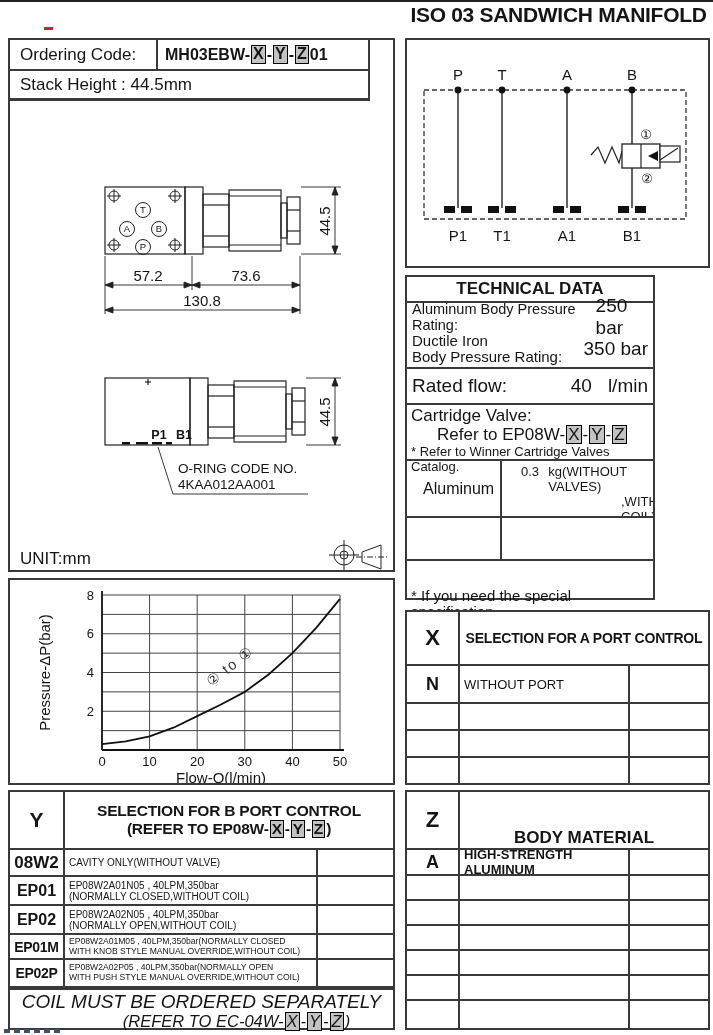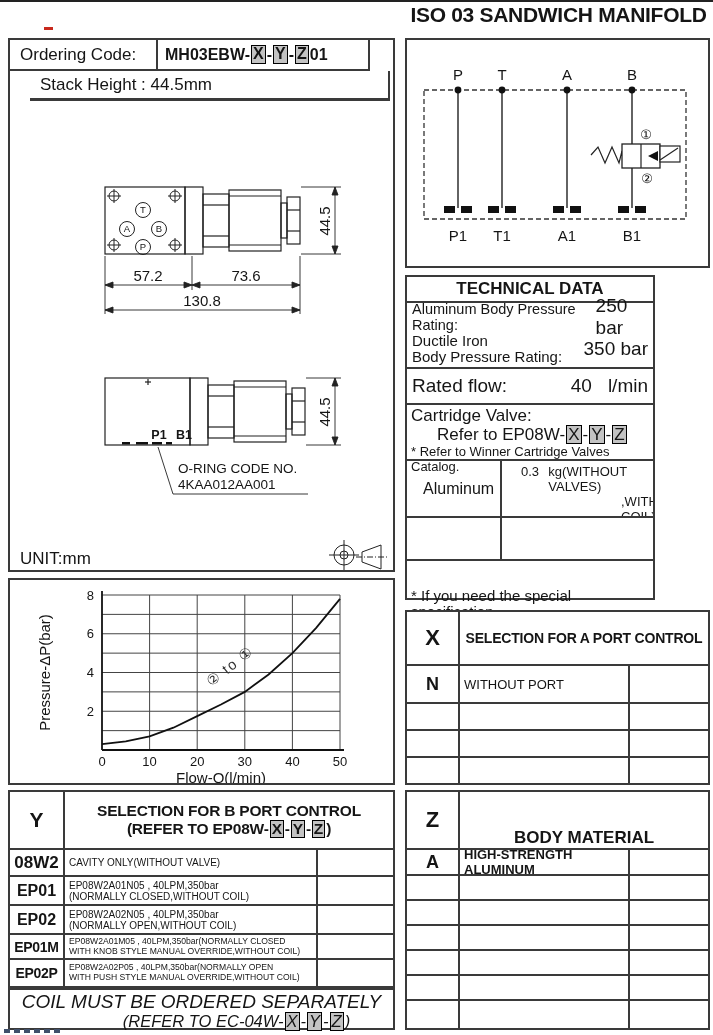--- a/index.html
+++ b/index.html
@@ -11,21 +11,21 @@
              font-size:21px;font-weight:bold;letter-spacing:-.3px;white-space:nowrap;}
   .panel{position:absolute;background:#fff;border:2px solid #3a3a3a;box-sizing:border-box;}
   
   .ord-row1{position:absolute;left:0;top:0;width:360px;height:31px;box-sizing:border-box;
             border-right:2px solid #3a3a3a;border-bottom:2px solid #3a3a3a;display:flex;}
   .ord-label{width:148px;box-sizing:border-box;border-right:2px solid #3a3a3a;display:flex;
              align-items:center;padding-left:10px;font-size:17px;}
   .ord-value{flex:1;display:flex;align-items:center;padding-left:7px;font-weight:bold;font-size:16px;}
   .ord-row2{position:absolute;left:0;top:31px;width:360px;height:30px;box-sizing:border-box;
             border-right:2px solid #3a3a3a;border-bottom:3px solid #3a3a3a;display:flex;
-            align-items:center;padding-left:10px;font-size:17px;margin-left:20px;}
+            align-items:center;padding-left:10px;font-size:17px;}
   .bx{display:inline-block;border:1px solid #000;background:#c3c3c3;line-height:1.02;
       padding:0 1px;margin:0 1px;}
   svg text{fill:#151515;}
   .dimtxt{font-size:15px;}
   .porttxt{font-size:9.5px;}
   .p1b1{font-size:12.5px;font-weight:bold;}
   .oring{font-size:13.5px;}
   .unittxt{font-size:17px;}
   .schport{font-size:15px;}
   .schmark{font-size:13px;}

